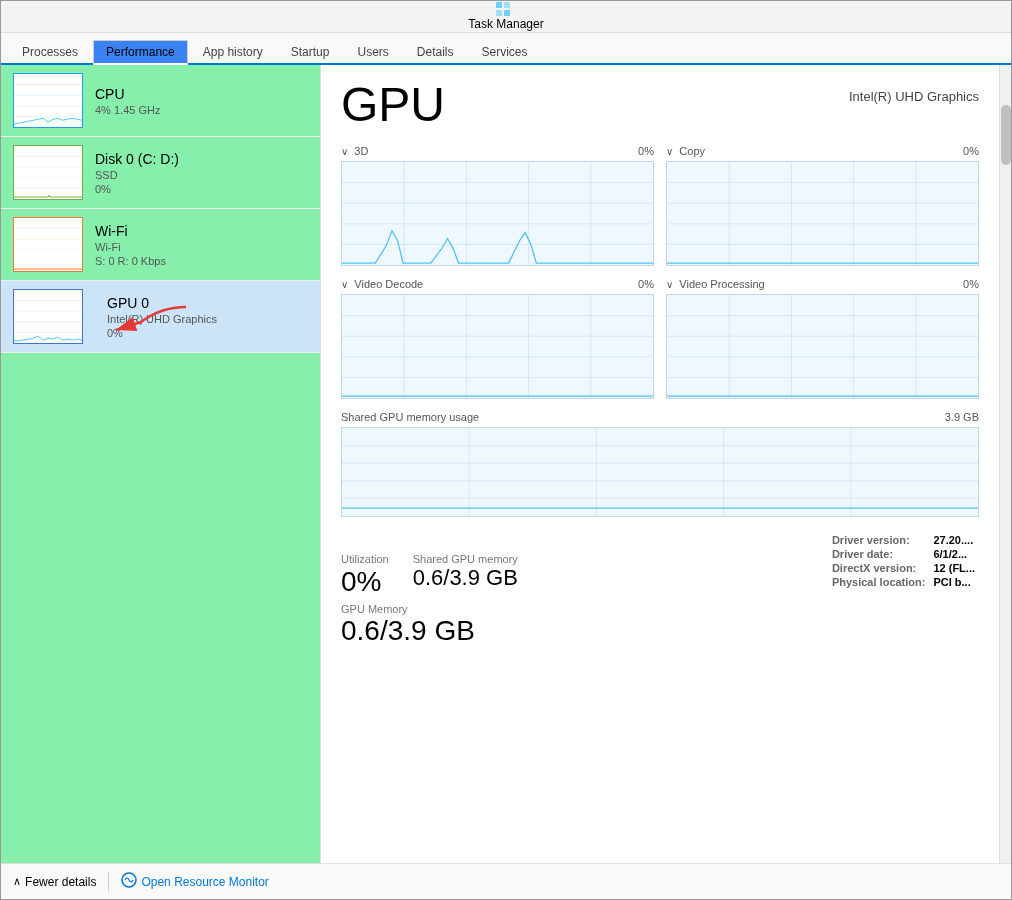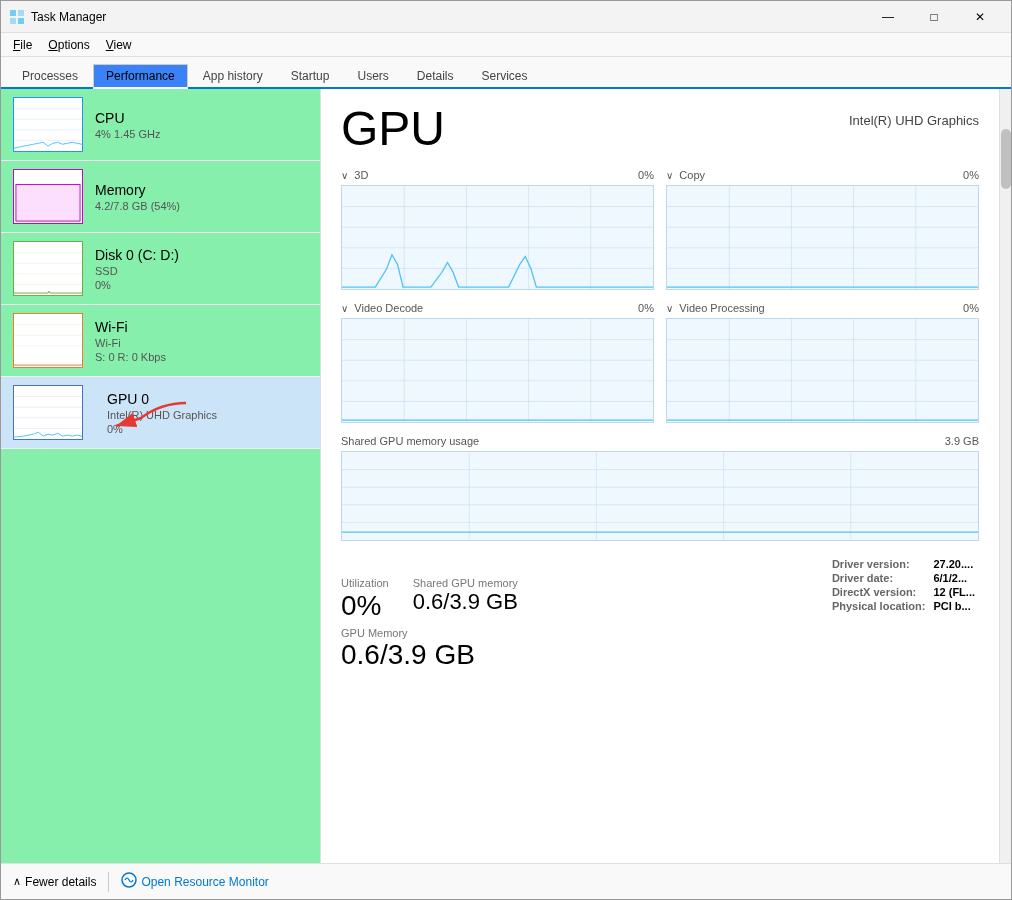--- a/index.html
+++ b/index.html
@@ -1,21 +1,21 @@
 <!DOCTYPE html>
 <html><head>
   <meta charset="utf-8">
   <style>
     * { box-sizing: border-box; margin: 0; padding: 0; }
     body { font-family: 'Segoe UI', Arial, sans-serif; font-size: 12px; background: #f0f0f0; width: 1012px; height: 900px; overflow: hidden; }
     
     .window { width: 1012px; height: 900px; background: #ffffff; border: 1px solid #999; display: flex; flex-direction: column; }
     
     
-    .titlebar { background: #f3f3f3; height: 32px; display: flex; align-items: center; padding: 0 8px; border-bottom: 1px solid #e0e0e0; flex-shrink: 0; }
+    .titlebar { background: #f3f3f3; height: 32px; display: flex; align-items: center; padding: 0 8px; border-bottom: 1px solid #e0e0e0; flex-shrink: 0; flex-direction: column; }
     .titlebar-icon { width: 16px; height: 16px; margin-right: 6px; }
     .titlebar-title { font-size: 12px; color: #000; flex: 1; }
     .titlebar-controls { display: flex; gap: 0; }
     .titlebar-btn { width: 46px; height: 32px; border: none; background: transparent; cursor: pointer; font-size: 12px; display: flex; align-items: center; justify-content: center; color: #000; }
     
     
     .menubar { height: 24px; display: flex; align-items: center; padding: 0 4px; border-bottom: 1px solid #e0e0e0; flex-shrink: 0; background: #f9f9f9; }
     .menu-item { padding: 2px 8px; cursor: pointer; font-size: 12px; color: #000; }
     
     
@@ -101,25 +101,20 @@
       </svg>
     </span>
     <span class="titlebar-title">Task Manager</span>
     <div class="titlebar-controls">
       <button class="titlebar-btn">—</button>
       <button class="titlebar-btn">□</button>
       <button class="titlebar-btn close">✕</button>
     </div>
   </div>
 
-  <div class="menubar">
-    <span class="menu-item"><u>F</u>ile</span>
-    <span class="menu-item"><u>O</u>ptions</span>
-    <span class="menu-item"><u>V</u>iew</span>
-  </div>
 
   <div class="tabbar">
     <div class="tab">Processes</div>
     <div class="tab active">Performance</div>
     <div class="tab">App history</div>
     <div class="tab">Startup</div>
     <div class="tab">Users</div>
     <div class="tab">Details</div>
     <div class="tab">Services</div>
   </div>
@@ -143,32 +138,20 @@
             <line x1="0" y1="44" x2="70" y2="44" stroke="#2196f3" stroke-width="0.3" opacity="0.4"></line>
             <polyline points="0,52 5,51 10,50 15,49 20,48 25,47 30,46 35,50 40,47 45,46 50,48 55,47 60,46 65,47 70,48" fill="none" stroke="#4fc3f7" stroke-width="1" clip-path="url(#cpu-clip)"></polyline>
           </svg>
         </div>
         <div class="sidebar-info">
           <div class="sidebar-name">CPU</div>
           <div class="sidebar-sub">4%  1.45 GHz</div>
         </div>
       </div>
 
-      <div class="sidebar-item">
-        <div class="sidebar-thumb" style="border-color: #c800c8;">
-          <svg class="sparkline-svg" viewBox="0 0 70 55" preserveAspectRatio="none">
-            <rect x="2" y="15" width="66" height="38" fill="#f9c0f9" opacity="0.5"></rect>
-            <rect x="2" y="15" width="66" height="38" fill="none" stroke="#c800c8" stroke-width="1"></rect>
-          </svg>
-        </div>
-        <div class="sidebar-info">
-          <div class="sidebar-name">Memory</div>
-          <div class="sidebar-sub">4.2/7.8 GB (54%)</div>
-        </div>
-      </div>
 
       <div class="sidebar-item">
         <div class="sidebar-thumb" style="border-color: #70ad47;">
           <svg class="sparkline-svg" viewBox="0 0 70 55" preserveAspectRatio="none">
             <line x1="0" y1="11" x2="70" y2="11" stroke="#70ad47" stroke-width="0.3" opacity="0.4"></line>
             <line x1="0" y1="22" x2="70" y2="22" stroke="#70ad47" stroke-width="0.3" opacity="0.4"></line>
             <line x1="0" y1="33" x2="70" y2="33" stroke="#70ad47" stroke-width="0.3" opacity="0.4"></line>
             <line x1="0" y1="44" x2="70" y2="44" stroke="#70ad47" stroke-width="0.3" opacity="0.4"></line>
             <polyline points="0,53 35,53 36,51 37,53 70,53" fill="none" stroke="#70ad47" stroke-width="1"></polyline>
           </svg>

